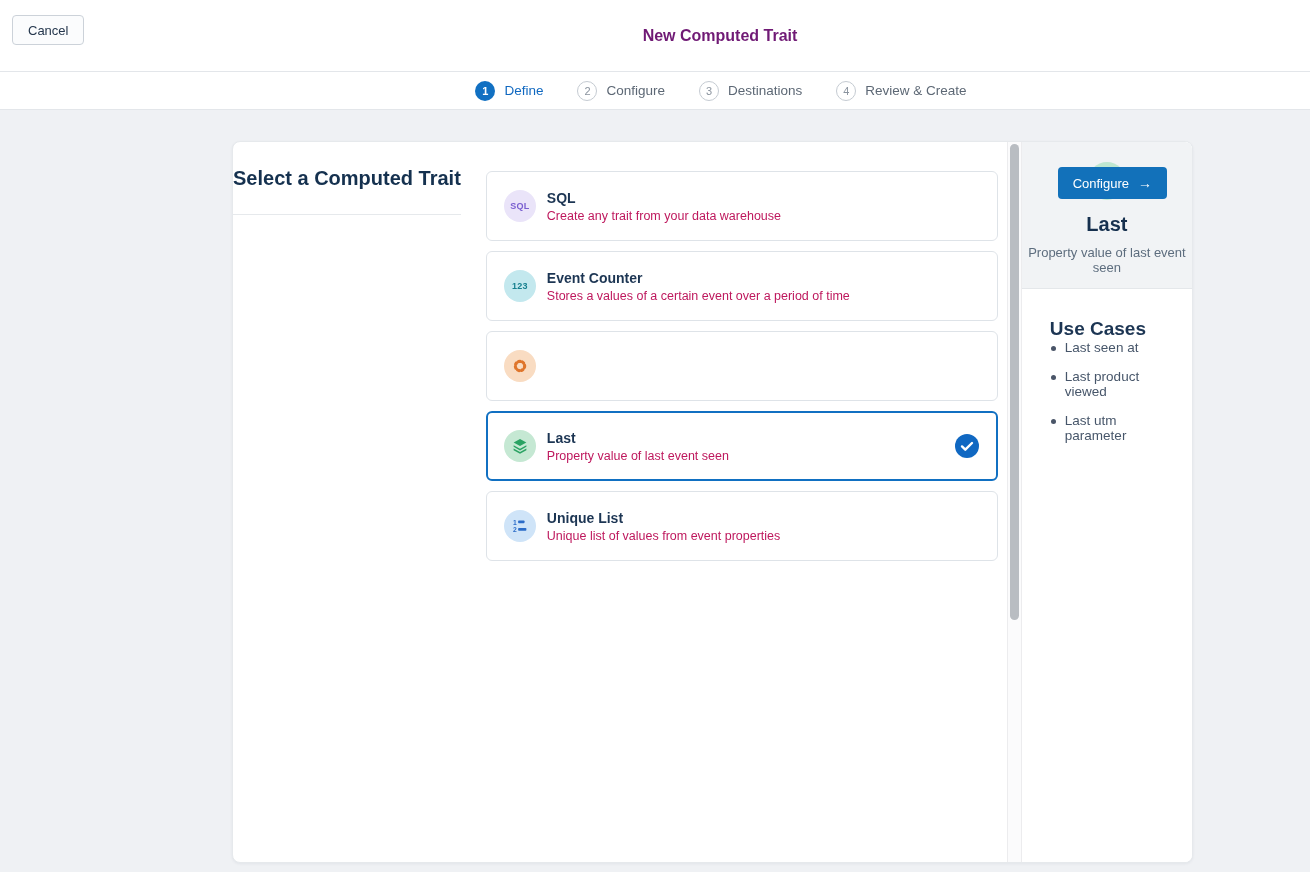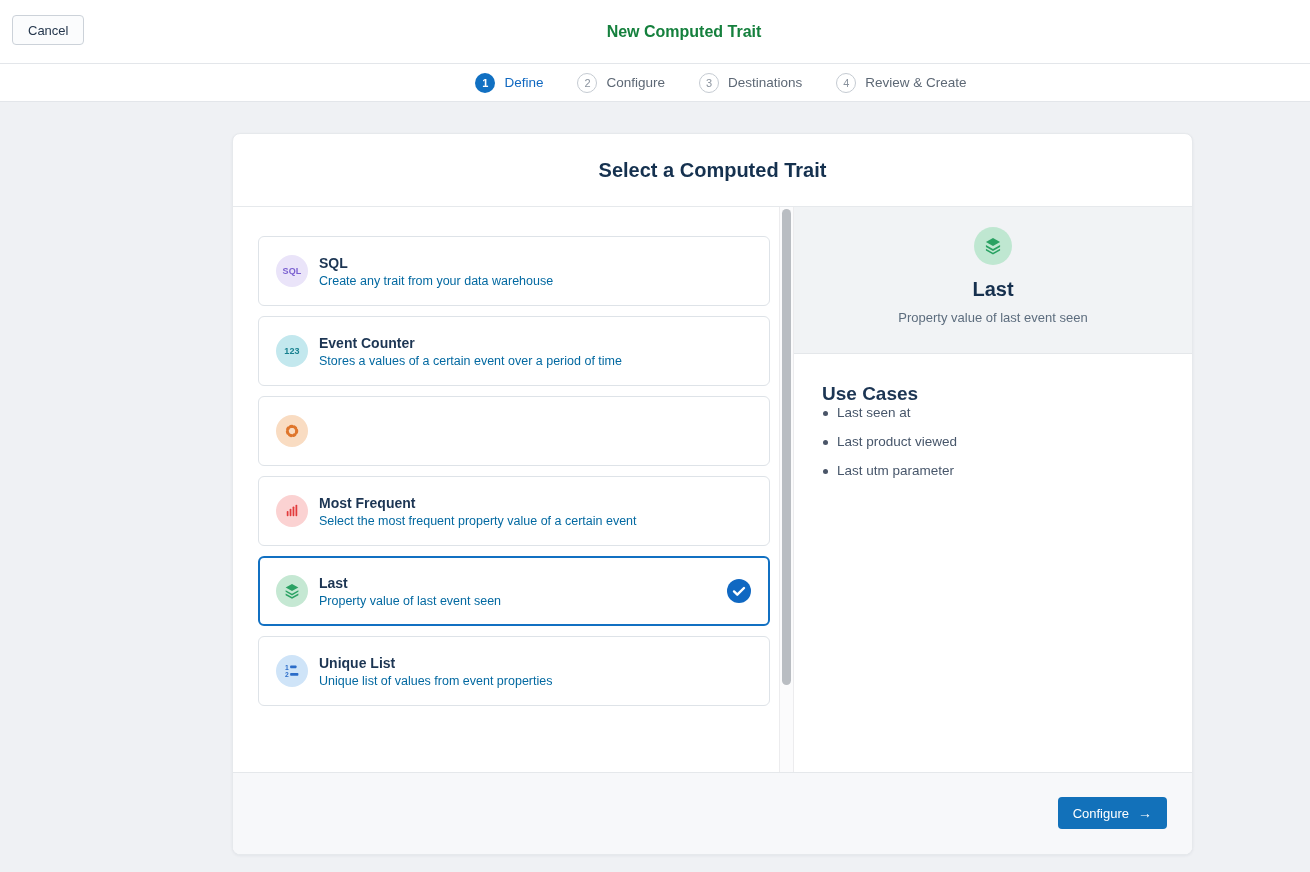--- a/index.html
+++ b/index.html
@@ -1,58 +1,58 @@
 <!DOCTYPE html>
 <html><head>
 <meta charset="utf-8">
 <style>
   * { margin:0; padding:0; box-sizing:border-box; }
   html,body { width:1310px; height:872px; overflow:hidden; }
   body { background:#eff1f4; font-family:"Liberation Sans",sans-serif; }
 
   
-  .topbar { position:relative; height:64px; background:#fff; border-bottom:1px solid #e3e6ea; }
+  .topbar { position:relative; height:72px; background:#fff; border-bottom:1px solid #e3e6ea; }
   .cancel-btn { position:absolute; left:12px; top:15px; height:30px; padding:0 15px;
     background:#fbfcfd; border:1px solid #ccd2d9; border-radius:4px; color:#25374d;
     font-size:13px; font-family:inherit; cursor:pointer; }
-  .topbar-title { position:absolute; left:684px; top:50%; transform:translate(-50%,-50%);
-    font-size:16px; font-weight:600; color:#15803d; white-space:nowrap; }
+  .topbar-title { position:absolute; left:720px; top:50%; transform:translate(-50%,-50%);
+    font-size:16px; font-weight:600; color:#701a75; white-space:nowrap; }
 
   
   .stepper { height:38px; background:#fff; border-bottom:1px solid #e3e6ea;
     display:flex; align-items:center; justify-content:center; gap:34px; padding-left:132px; }
   .step { display:flex; align-items:center; gap:9px; cursor:pointer; }
   .step-circle { width:20px; height:20px; border-radius:50%; display:flex; align-items:center;
     justify-content:center; font-size:11px; }
   .step.active .step-circle { background:#1170c2; color:#fff; font-weight:bold; }
   .step.active .step-label { color:#1068c0; }
   .step.inactive .step-circle { border:1px solid #c5cbd2; color:#8a939e; }
   .step.inactive .step-label { color:#5d6875; }
   .step-label { font-size:13.5px; }
 
   
   .card { width:961px; height:722px; margin:31px 0 0 232px; background:#fff;
     border:1px solid #e6e9ec; border-radius:8px; box-shadow:0 1px 3px rgba(20,40,60,.06);
-    display:flex; flex-direction:column; overflow:hidden; }
+    display:flex; flex-direction:row; overflow:hidden; }
   .card-header { height:73px; flex:none; display:flex; align-items:center; justify-content:center;
     border-bottom:1px solid #e6e9ec; }
   .card-title { font-size:20px; font-weight:600; color:#15314f; }
   .card-body { flex:1; min-height:0; display:flex; }
 
   
   .list-pane { width:546px; flex:none; overflow:hidden; padding:29px 0 0 25px; }
   .trait-item { width:512px; height:70px; border:1px solid #dee3e8; border-radius:6px;
     margin-bottom:10px; display:flex; align-items:center; padding-left:17px; gap:11px;
     background:#fff; cursor:pointer; }
   .trait-item.selected { border:2px solid #1170c2; padding-left:16px; }
   .trait-icon { width:32px; height:32px; border-radius:50%; flex:none;
     display:flex; align-items:center; justify-content:center; }
   .icon-text { font-size:9px; font-weight:600; letter-spacing:.2px; }
   .trait-title { font-size:14px; font-weight:700; color:#1c3553; margin-bottom:3px; }
-  .trait-desc { font-size:12.5px; color:#0369a1; }
+  .trait-desc { font-size:12.5px; color:#be185d; }
   .check-badge { margin-left:auto; margin-right:17px; width:24px; height:24px; flex:none; }
 
   
   .scroll-track { width:15px; flex:none; background:#fbfbfc; border-left:1px solid #ececee;
     border-right:1px solid #ececee; }
   .scroll-thumb { width:9px; height:476px; margin:2px auto 0; background:#b9bdc2;
     border-radius:5px; cursor:grab; }
 
   
   .detail-pane { flex:1; min-width:0; display:flex; flex-direction:column; background:#fff; }
@@ -132,34 +132,20 @@
         </div>
         <div class="trait-item">
           <span class="trait-icon" style="background:#F9DCC2">
             <svg width="18" height="18" viewBox="0 0 24 24">
         <circle cx="12" cy="12" r="6.2" fill="none" stroke="#DF752B" stroke-width="4.2" stroke-dasharray="2.2 3.1" stroke-linecap="round"></circle>
             </svg>
           </span>
           <span class="trait-text">
      </span>
         </div>
-        <div class="trait-item">
-          <span class="trait-icon" style="background:#FBD2D2">
-            <svg width="18" height="18" viewBox="0 0 24 24" fill="#E23B3C">
-        <rect x="5" y="12" width="2.3" height="7" rx="1"></rect>
-        <rect x="8.9" y="9" width="2.3" height="10" rx="1"></rect>
-        <rect x="12.8" y="6" width="2.3" height="13" rx="1"></rect>
-        <rect x="16.7" y="3.5" width="2.3" height="15.5" rx="1"></rect>
-            </svg>
-          </span>
-          <span class="trait-text">
-       <div class="trait-title">Most Frequent</div>
-       <div class="trait-desc">Select the most frequent property value of a certain event</div>
-     </span>
-        </div>
         <div class="trait-item selected">
           <span class="trait-icon" style="background:#C5E8D3">
             <svg width="18" height="18" viewBox="0 0 24 24" fill="#2AA263">
         <path d="M12 2.5 L20.5 7.3 12 12.1 3.5 7.3 Z"></path>
         <path d="M3.5 10.9 L12 15.7 20.5 10.9 20.5 13.1 12 17.9 3.5 13.1 Z"></path>
         <path d="M3.5 15.3 L12 20.1 20.5 15.3 20.5 17.5 12 22.3 3.5 17.5 Z"></path>
             </svg>
           </span>
           <span class="trait-text">
        <div class="trait-title">Last</div>

